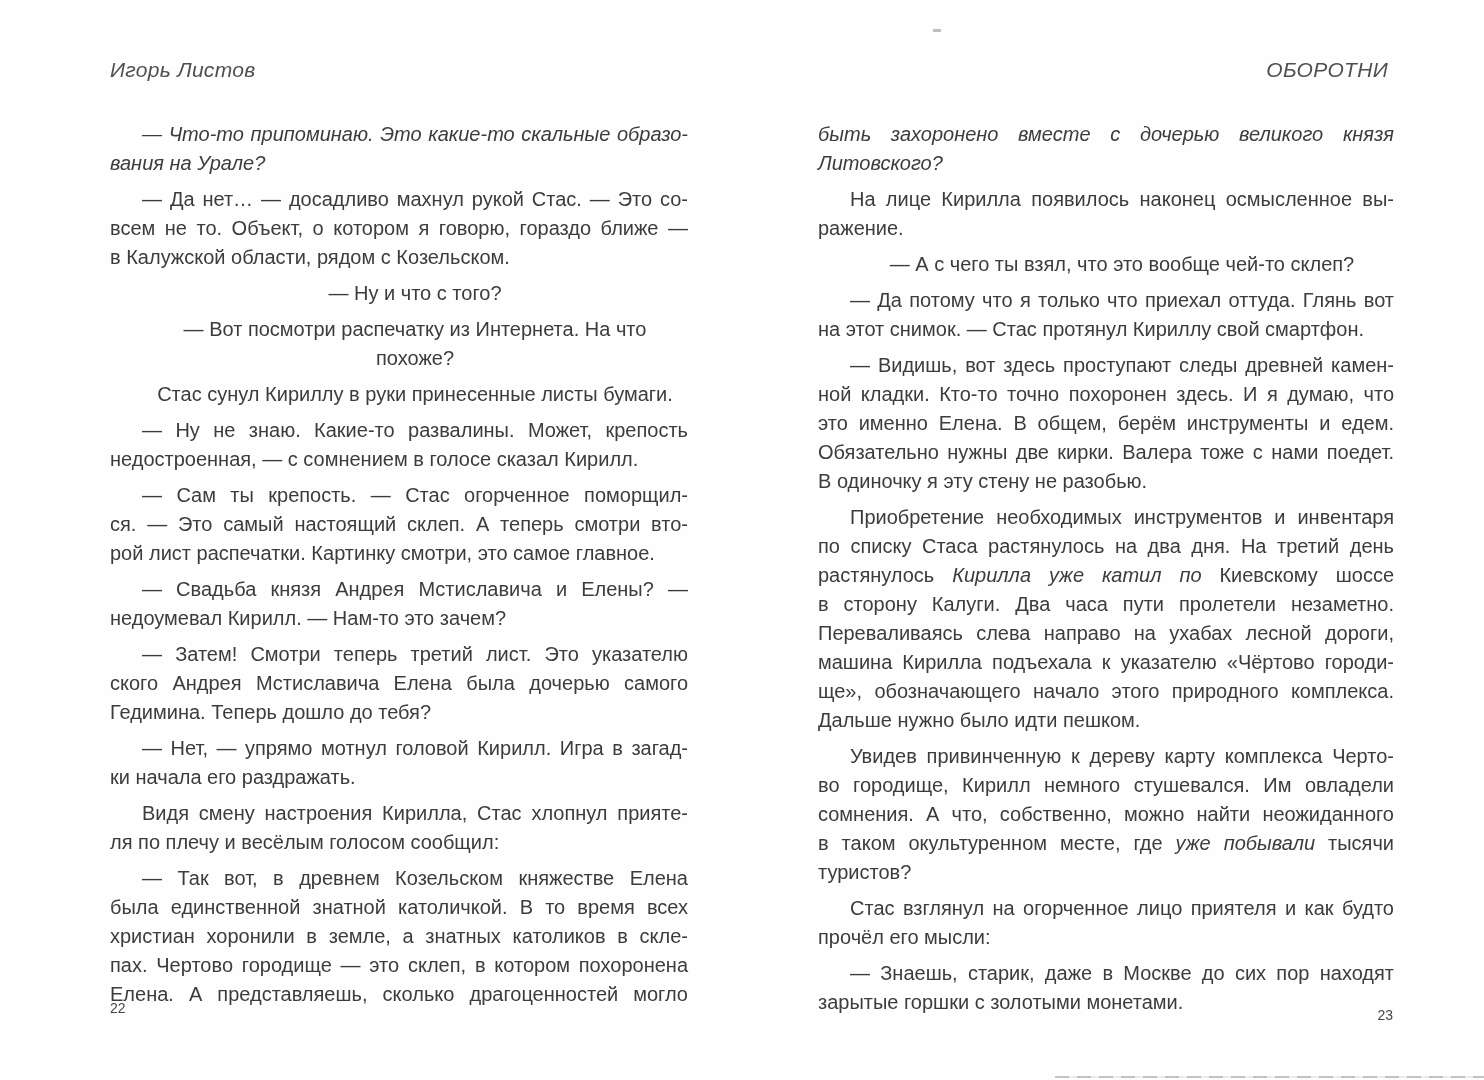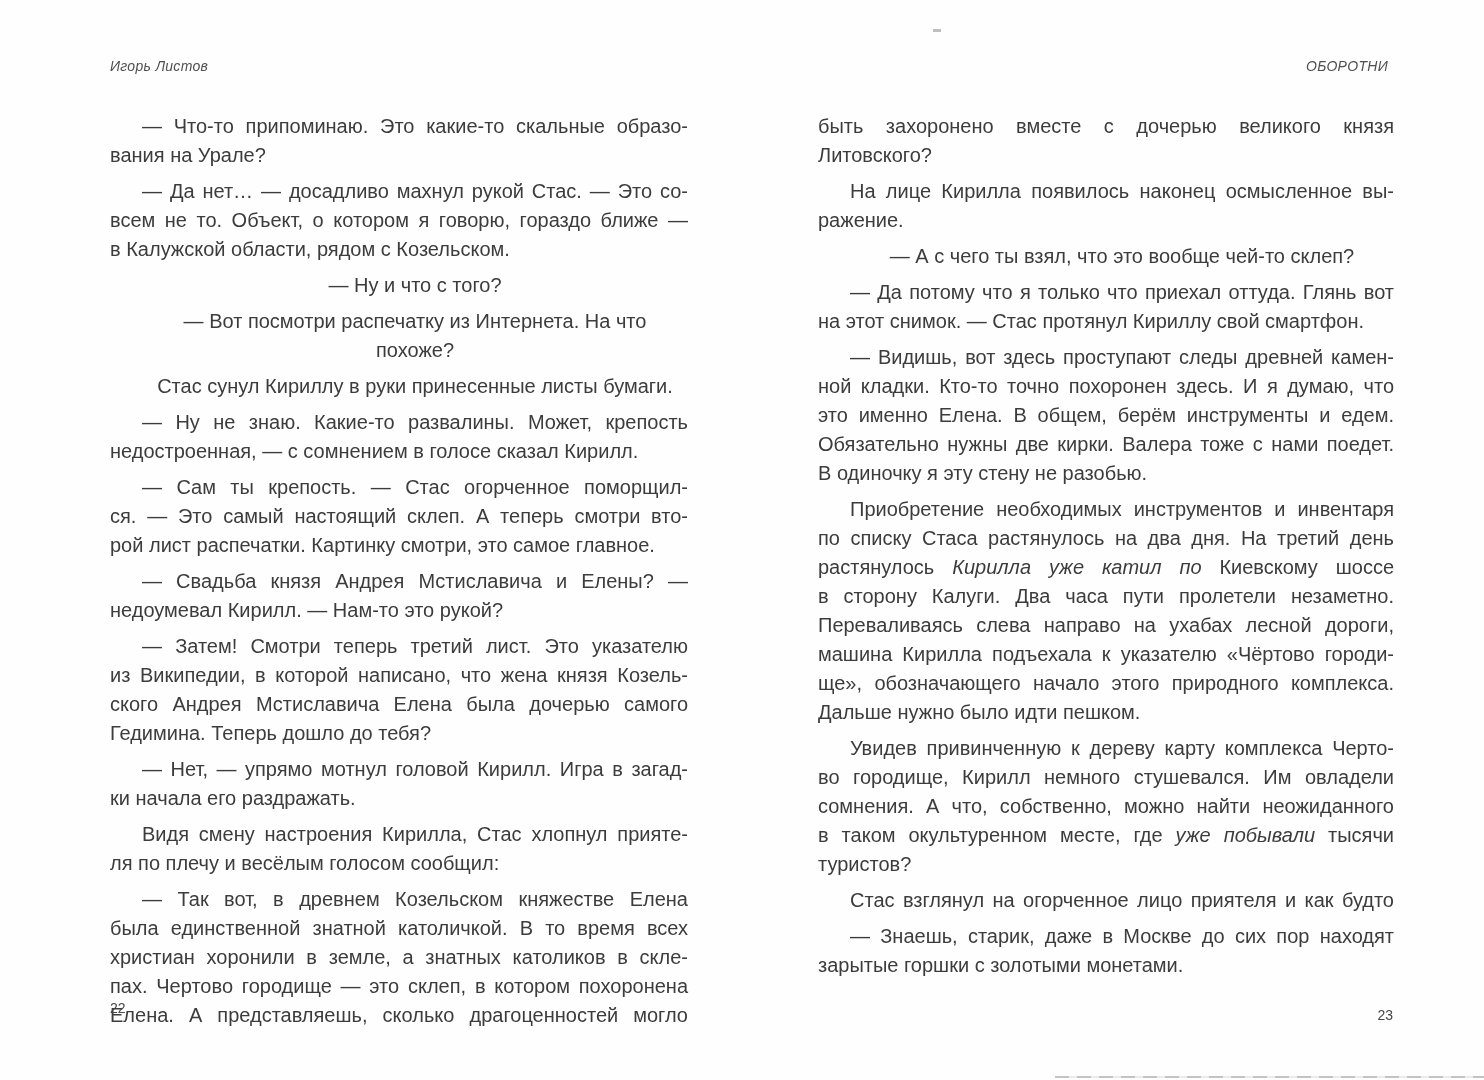--- a/index.html
+++ b/index.html
@@ -8,39 +8,39 @@
     width: 1484px;
     height: 1080px;
     background: #fefefe;
     font-family: "Liberation Sans", "DejaVu Sans", sans-serif;
     color: #3d3d3d;
     overflow: hidden;
   }
   .running-head {
     position: absolute;
     top: 58px;
-    font-size: 14px;
+    font-size: 21px;
     font-style: italic;
     color: #4f4f4f;
     letter-spacing: 0.3px;
     white-space: nowrap;
   }
   .head-author { left: 110px; }
   .head-title  { right: 96px; }
   .page-body {
     position: absolute;
     top: 112px;
     font-size: 20px;
     line-height: 29px;
     color: #3c3c3c;
   }
   .body-left  { left: 110px; width: 578px; }
   .body-right { left: 818px; width: 576px; }
   .para { margin-top: 7px; }
-  .page-body .para:first-child { margin-top: 0; }
+  .page-body .para:first-child { margin-top: 8px; font-style: italic; }
   .line { text-align: left; white-space: normal; }
   .line.j { text-align: justify; text-align-last: justify; }
   .line.ind { padding-left: 32px; text-align: center; }
   .it { font-style: italic; }
   .page-number {
     position: absolute;
     top: 1000px;
     font-size: 14px;
     color: #474747;
   }
@@ -92,25 +92,24 @@
         <div class="line j ind"><span>— Ну не знаю. Какие-то развалины. Может, крепость</span></div>
         <div class="line"><span>недостроенная, — с сомнением в голосе сказал Кирилл.</span></div>
       </div>
       <div class="para">
         <div class="line j ind"><span>— Сам ты крепость. — Стас огорченное поморщил-</span></div>
         <div class="line j"><span>ся. — Это самый настоящий склеп. А теперь смотри вто-</span></div>
         <div class="line"><span>рой лист распечатки. Картинку смотри, это самое главное.</span></div>
       </div>
       <div class="para">
         <div class="line j ind"><span>— Свадьба князя Андрея Мстиславича и Елены? —</span></div>
-        <div class="line"><span>недоумевал Кирилл. — Нам-то это рукой?</span></div>
+        <div class="line"><span>недоумевал Кирилл. — Нам-то это зачем?</span></div>
       </div>
       <div class="para">
         <div class="line j ind"><span>— Затем! Смотри теперь третий лист. Это указателю</span></div>
-        <div class="line j"><span>из Википедии, в которой написано, что жена князя Козель-</span></div>
         <div class="line j"><span>ского Андрея Мстиславича Елена была дочерью самого</span></div>
         <div class="line"><span>Гедимина. Теперь дошло до тебя?</span></div>
       </div>
       <div class="para">
         <div class="line j ind"><span>— Нет, — упрямо мотнул головой Кирилл. Игра в загад-</span></div>
         <div class="line"><span>ки начала его раздражать.</span></div>
       </div>
       <div class="para">
         <div class="line j ind"><span>Видя смену настроения Кирилла, Стас хлопнул прияте-</span></div>
         <div class="line"><span>ля по плечу и весёлым голосом сообщил:</span></div>
@@ -159,20 +158,21 @@
       </div>
       <div class="para">
         <div class="line j ind"><span>Увидев привинченную к дереву карту комплекса Черто-</span></div>
         <div class="line j"><span>во городище, Кирилл немного стушевался. Им овладели</span></div>
         <div class="line j"><span>сомнения. А что, собственно, можно найти неожиданного</span></div>
         <div class="line j"><span>в таком окультуренном месте, где </span><span class="it">уже побывали</span><span> тысячи</span></div>
         <div class="line"><span>туристов?</span></div>
       </div>
       <div class="para">
         <div class="line j ind"><span>Стас взглянул на огорченное лицо приятеля и как будто</span></div>
+        <div class="line"><span>прочёл его мысли:</span></div>
       </div>
       <div class="para">
         <div class="line j ind"><span>— Знаешь, старик, даже в Москве до сих пор находят</span></div>
         <div class="line"><span>зарытые горшки с золотыми монетами.</span></div>
       </div>
     </div>
 
   <div class="page-number num-left">22</div>
 
   <div class="page-number num-right">23</div>

